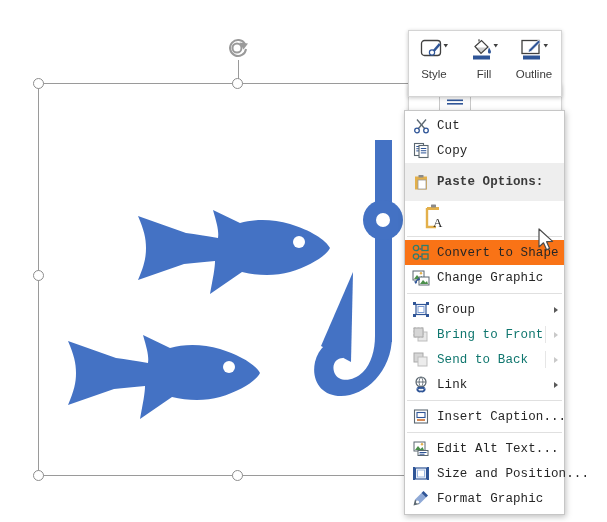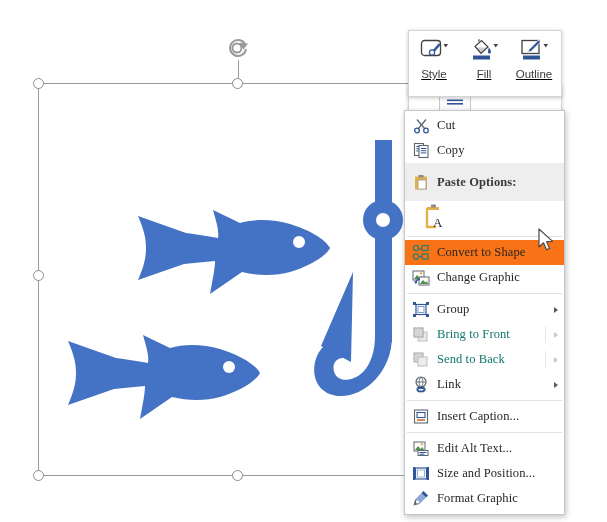--- a/index.html
+++ b/index.html
@@ -25,21 +25,21 @@
   .rot-handle{position:absolute;width:26px;height:26px;z-index:6;}
 
   
   .art{position:absolute;}
 
   
   #mini-toolbar{
     position:absolute;left:408px;top:30px;width:152px;height:65px;
     background:#ffffff;border:1px solid #d4d4d4;
     box-shadow:0 1px 4px rgba(0,0,0,.22);
-    z-index:20;display:flex;align-items:flex-start;text-decoration:underline;
+    z-index:20;display:flex;align-items:flex-start;
   }
   .mt-btn{
     width:50px;height:63px;display:flex;flex-direction:column;
     align-items:center;justify-content:flex-start;padding-top:6px;
     box-sizing:border-box;cursor:default;
   }
   .mt-ico{height:26px;display:flex;align-items:center;justify-content:center;}
   .mt-label{
     font-size:11.5px;color:#3b3b3b;margin-top:5px;
     font-family:"Liberation Sans", sans-serif;white-space:nowrap;
@@ -64,21 +64,21 @@
   .mi{
     position:relative;height:25px;display:flex;align-items:center;
     cursor:default;box-sizing:border-box;
   }
   .mi-ico{
     width:32px;min-width:32px;height:25px;display:flex;
     align-items:center;justify-content:center;
   }
   .mi-label{
     font-size:12.5px;color:#262626;
-    font-family:Liberation Serif, serif;white-space:nowrap;
+    font-family:Liberation Mono, monospace;white-space:nowrap;
     letter-spacing:.1px;
   }
   .mi.header{background:#eeeeee;height:38px;}
   .mi.header .mi-label{font-weight:bold;color:#3a3a3a;}
   .mi.selected{background:#f97316;}
   .mi.disabled .mi-label{color:#0f766e;text-align:right;}
   .mi-arrow{
     position:absolute;right:6px;top:50%;transform:translateY(-50%);
     width:0;height:0;border-left:4px solid #595959;
     border-top:3.5px solid transparent;border-bottom:3.5px solid transparent;

